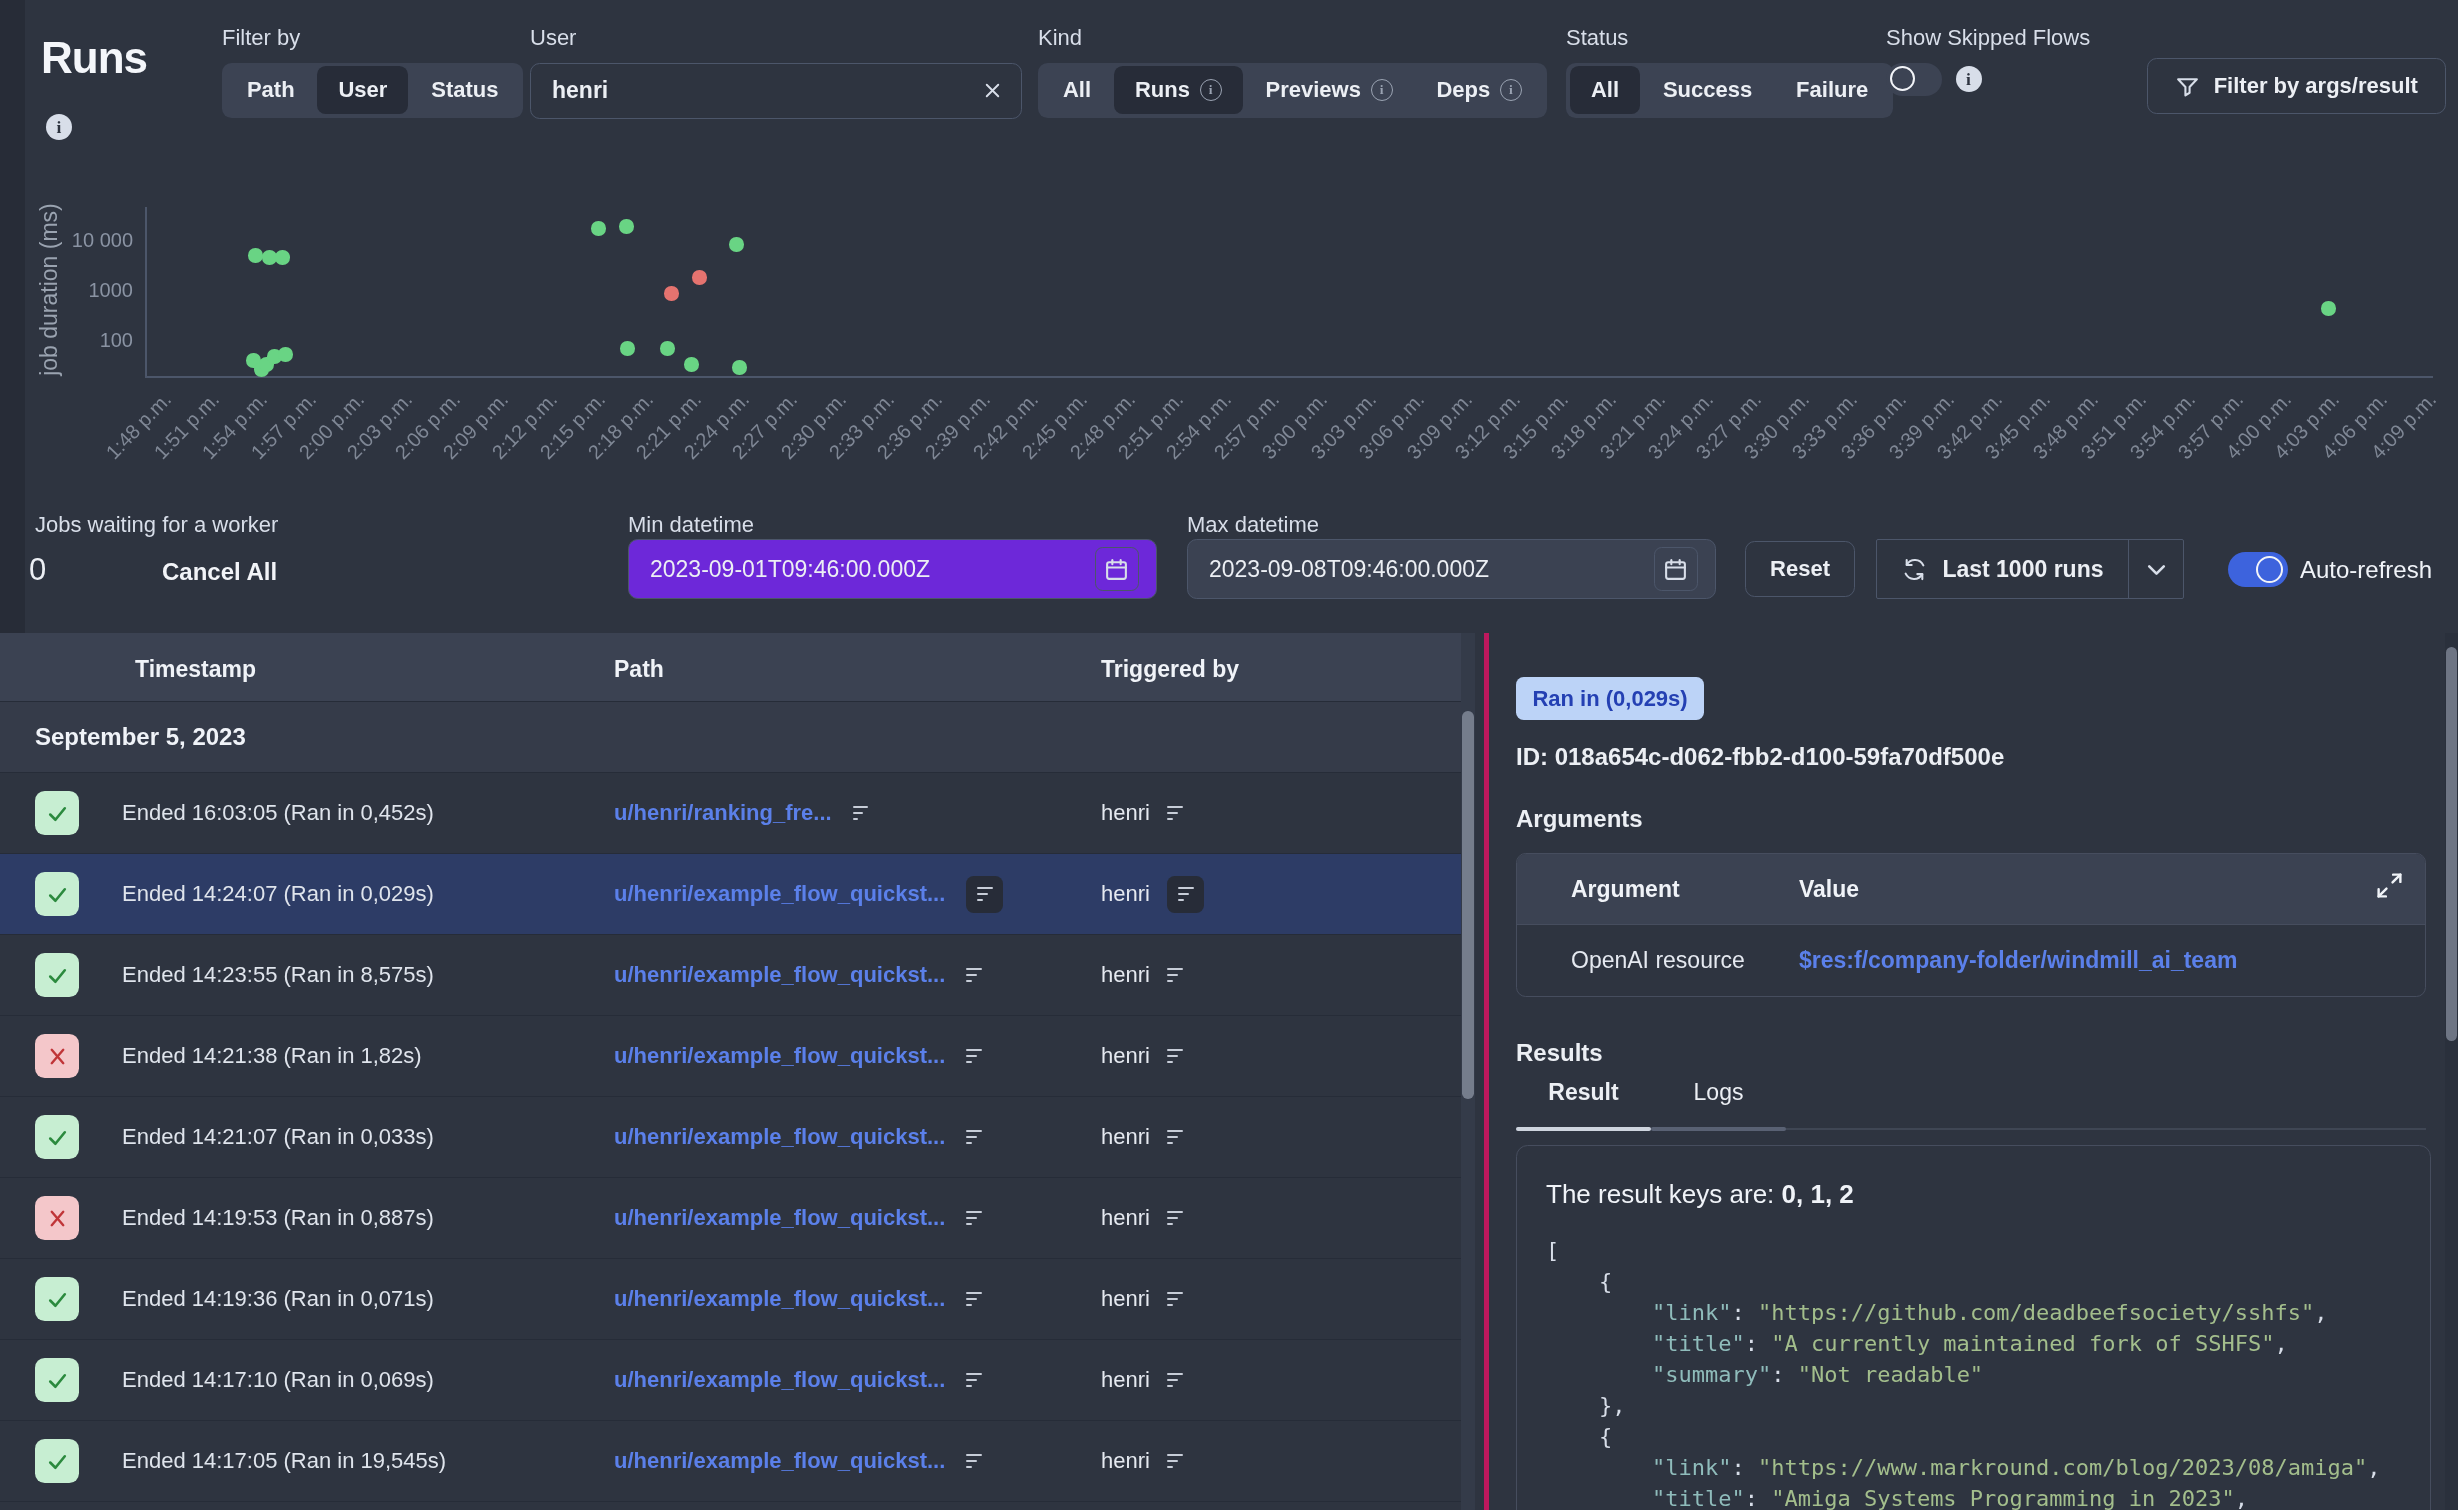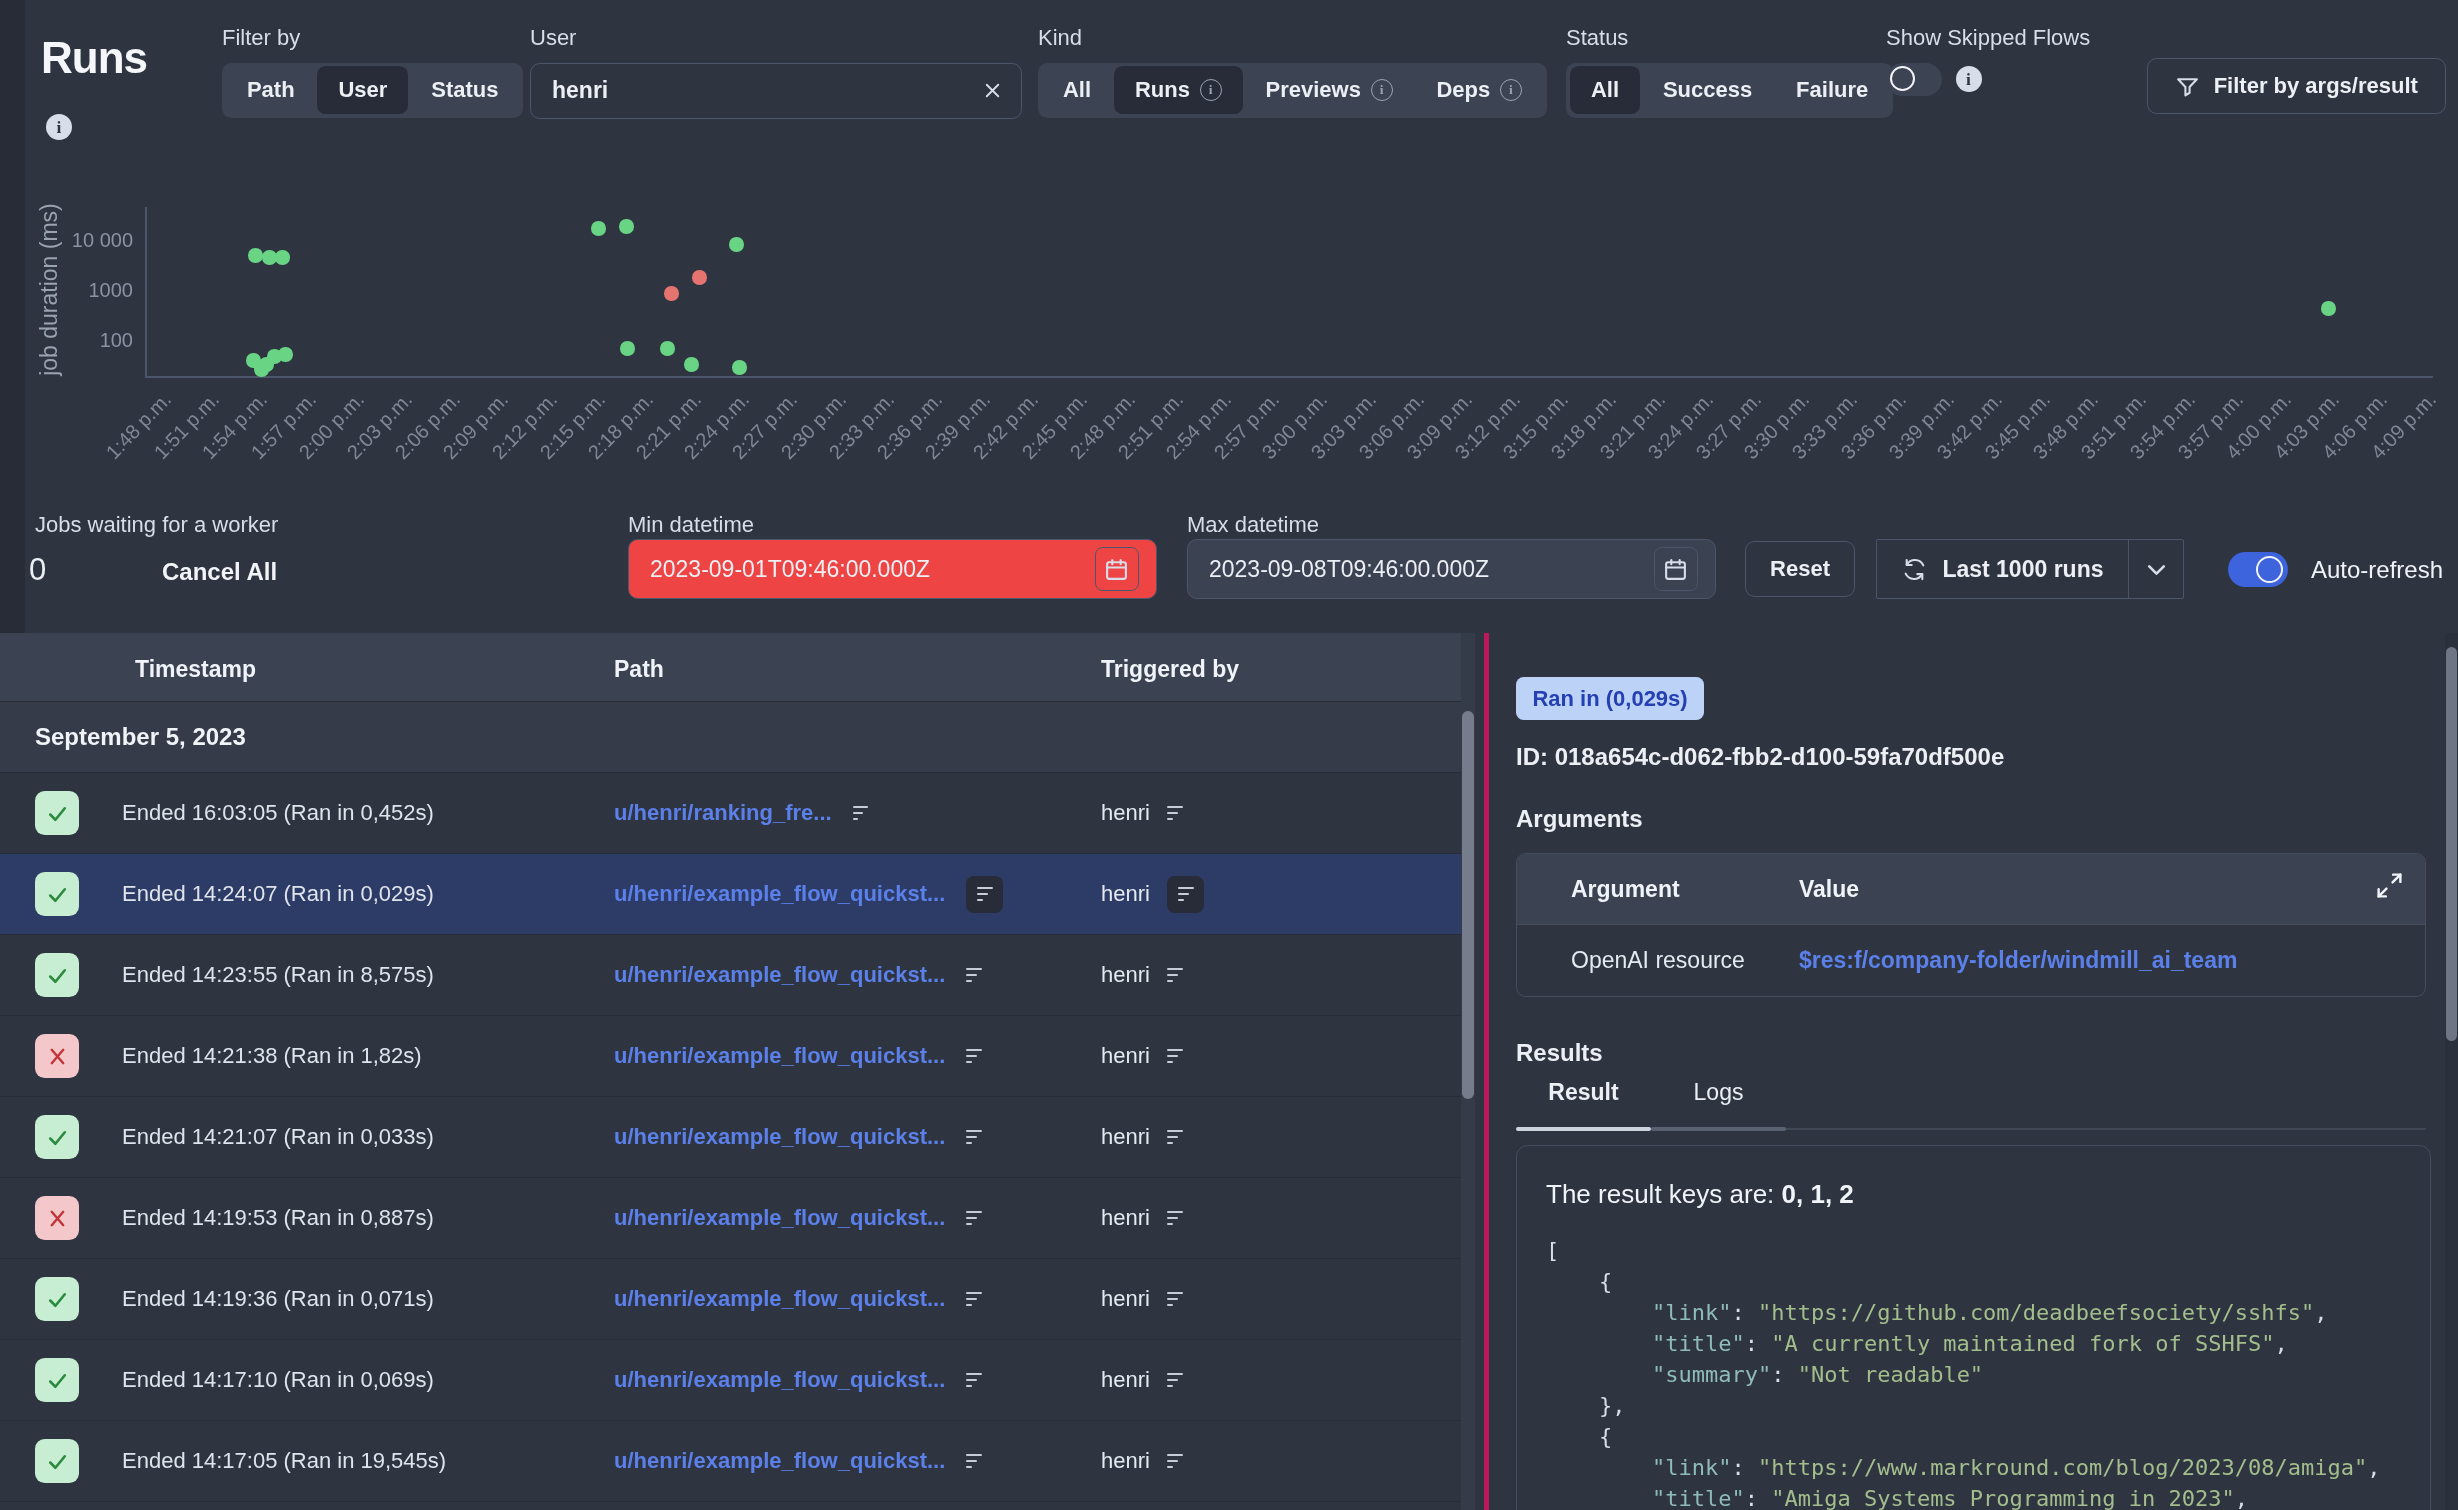--- a/index.html
+++ b/index.html
@@ -316,21 +316,21 @@
       <div class="xtick" style="right: 83px;">4:06 p.m.</div>
       <div class="xtick" style="right: 34px;">4:09 p.m.</div>
     </div>
 </div>
 
 <div class="abs ctl-label" style="left:35px; top:512px;">Jobs waiting for a worker</div>
 <div class="abs queue-count" style="left:29px; top:552px;">0</div>
 <div class="abs cancel-all" style="left:162px; top:558px;">Cancel All</div>
 
 <div class="abs ctl-label" style="left:628px; top:512px;">Min datetime</div>
-<div class="abs text-input" style="left:628px; top:539px; width:529px; height:60px; background:#ef4444; font-weight:400;">
+<div class="abs text-input" style="left:628px; top:539px; width:529px; height:60px; background:#6d28d9; font-weight:400;">
   <span>2023-09-01T09:46:00.000Z</span>
   <span class="cal-btn">
     <svg width="25" height="25" viewBox="0 0 24 24" fill="none" stroke="currentColor" stroke-width="2" stroke-linecap="round">
         <rect x="3" y="5" width="18" height="16" rx="2"></rect>
         <line x1="3" y1="10" x2="21" y2="10"></line>
         <line x1="8" y1="3" x2="8" y2="7"></line>
         <line x1="16" y1="3" x2="16" y2="7"></line>
       </svg>
   </span>
 </div>
@@ -365,21 +365,21 @@
     <span>Last 1000 runs</span>
   </div>
   <div class="split-divider"></div>
   <div class="split-caret">
     <svg width="25" height="25" viewBox="0 0 24 24" fill="none" stroke="currentColor" stroke-width="2.5" stroke-linecap="round" stroke-linejoin="round">
         <polyline points="5 9 12 16 19 9"></polyline>
       </svg>
   </div>
 </div>
 
-<div class="abs" style="left:2228px; top:552px; display:flex; align-items:center; gap:23px;">
+<div class="abs" style="left:2228px; top:552px; display:flex; align-items:center; gap:12px;">
   <div class="toggle on">
       <div class="knob"></div>
     </div>
   <span style="font-size:24px; color:#f0f3f8;">Auto-refresh</span>
 </div>
 
 <div class="abs" id="table-region">
   <div class="tbl-header">
     <span style="left:135px;">Timestamp</span>
     <span style="left:614px;">Path</span>

